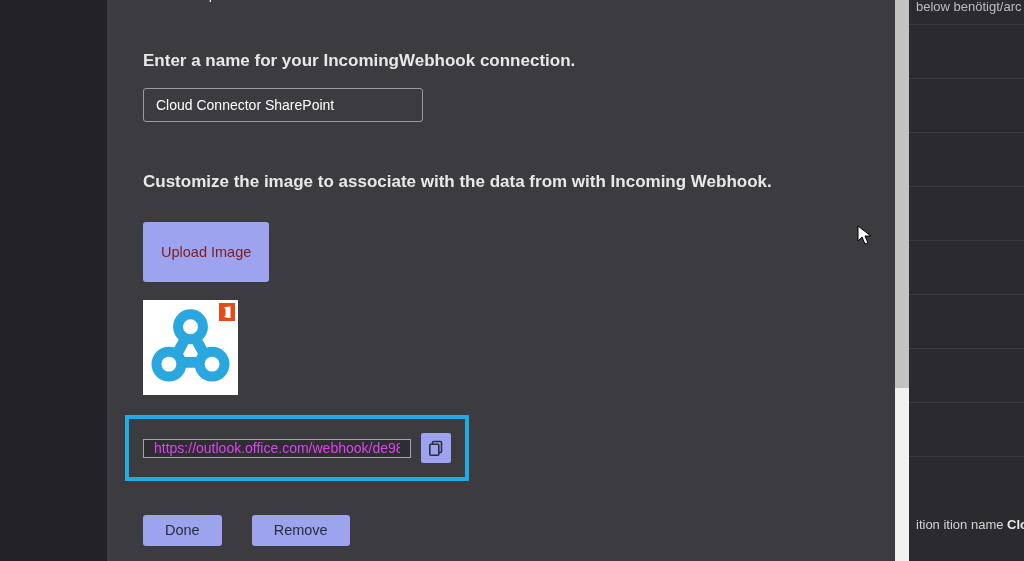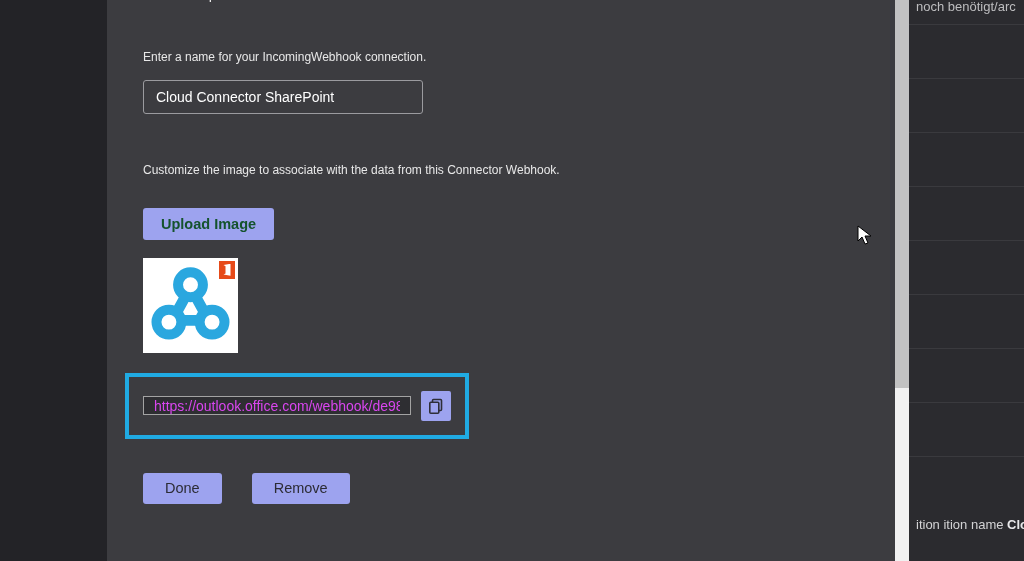--- a/index.html
+++ b/index.html
@@ -74,24 +74,25 @@
 
     .intro-text {
       font-size: 14.5px;
       color: #e8e8e8;
       line-height: 1.45;
       margin-top: -16px;
     }
     .intro-text .link { color: #8f96ec; }
 
     .para {
-      font-size: 12px;
+      font-size: 17px;
       color: #e8e8e8;
       line-height: 1.45;
       margin-top: 44px;
+      font-weight: bold;
     }
 
     .name-input {
       margin-top: 14px;
       width: 280px;
       height: 34px;
       background: #3c3c40;
       border: 1px solid #9b9b9f;
       border-radius: 3px;
       color: #ffffff;
@@ -99,24 +100,24 @@
       padding: 16px 12px;
       outline: none;
     }
 
     .customize-text { margin-top: 48px; }
 
     .upload-btn {
       display: inline-block;
       margin-top: 28px;
       background: #9da3ef;
-      color: #14532d;
+      color: #7f1d1d;
       font-size: 14.5px;
-      font-weight: 700;
-      padding: 8px 18px;
+      font-weight: 400;
+      padding: 22px 18px;
       border-radius: 3px;
       border: none;
       cursor: pointer;
     }
 
     .webhook-image {
       margin-top: 18px;
       width: 95px; height: 95px;
       background: #ffffff;
       position: relative;
@@ -190,21 +191,21 @@
       pointer-events: none;
       z-index: 20;
     }
   </style>
 </head>
 <body>
 
 <div class="left-spacer"></div>
 
 <div class="right-bg-panel">
-  <div class="right-bg-text-top">noch benötigt/arc</div>
+  <div class="right-bg-text-top">below benötigt/arc</div>
   <div class="right-bg-rows">
     <div class="right-bg-row"></div>
     <div class="right-bg-row"></div>
     <div class="right-bg-row"></div>
     <div class="right-bg-row"></div>
     <div class="right-bg-row"></div>
     <div class="right-bg-row"></div>
     <div class="right-bg-row"></div>
     <div class="right-bg-row"></div>
     <div class="right-bg-row"></div>
@@ -217,21 +218,21 @@
 <div class="dialog-area">
   <div class="dialog-scroll">
 
     <div class="intro-text">
       <span>that's compatible with the </span><span class="link">Office 365 connector format</span><span>.</span>
     </div>
 
     <div class="para">Enter a name for your IncomingWebhook connection.</div>
     <input class="name-input" type="text" value="Cloud Connector SharePoint" style="">
 
-    <div class="para customize-text">Customize the image to associate with the data from this Connector Webhook.</div>
+    <div class="para customize-text">Customize the image to associate with the data from with Incoming Webhook.</div>
 
     <button class="upload-btn">Upload Image</button>
 
     <div class="webhook-image">
       <svg width="83" height="83" viewBox="0 0 100 100">
         <g fill="none" stroke="#2aa7df" stroke-width="13" stroke-linecap="round">
           <path d="M50 28 L28 68"></path>
           <path d="M50 28 L72 68"></path>
           <path d="M28 68 L72 68"></path>
         </g>

